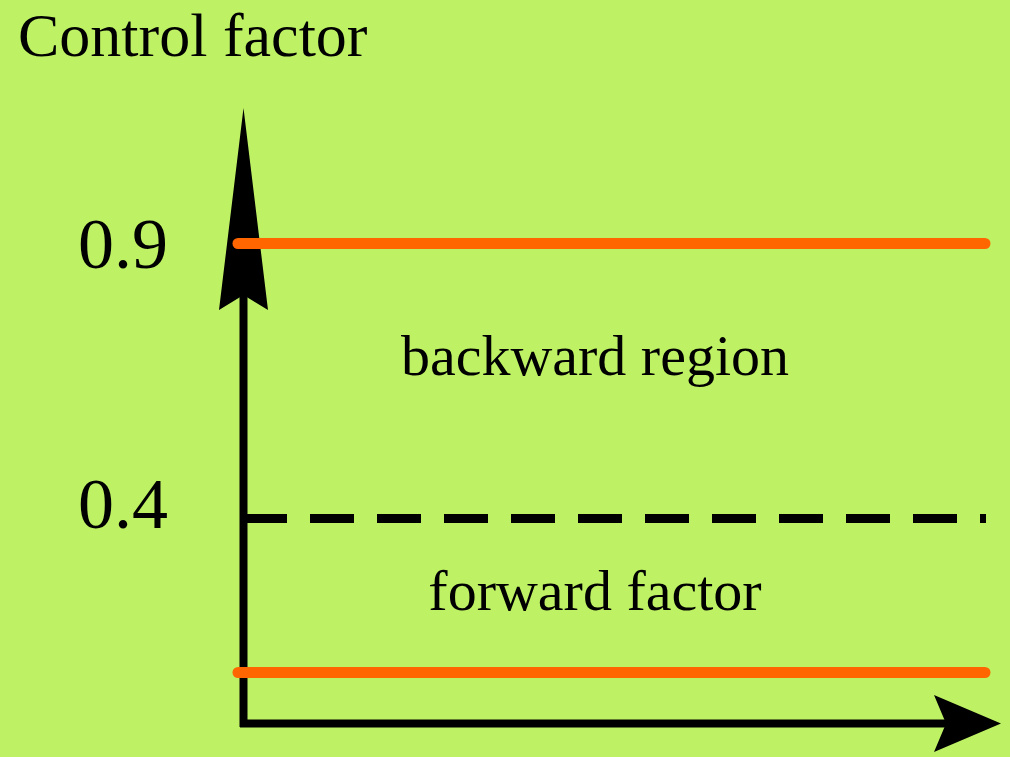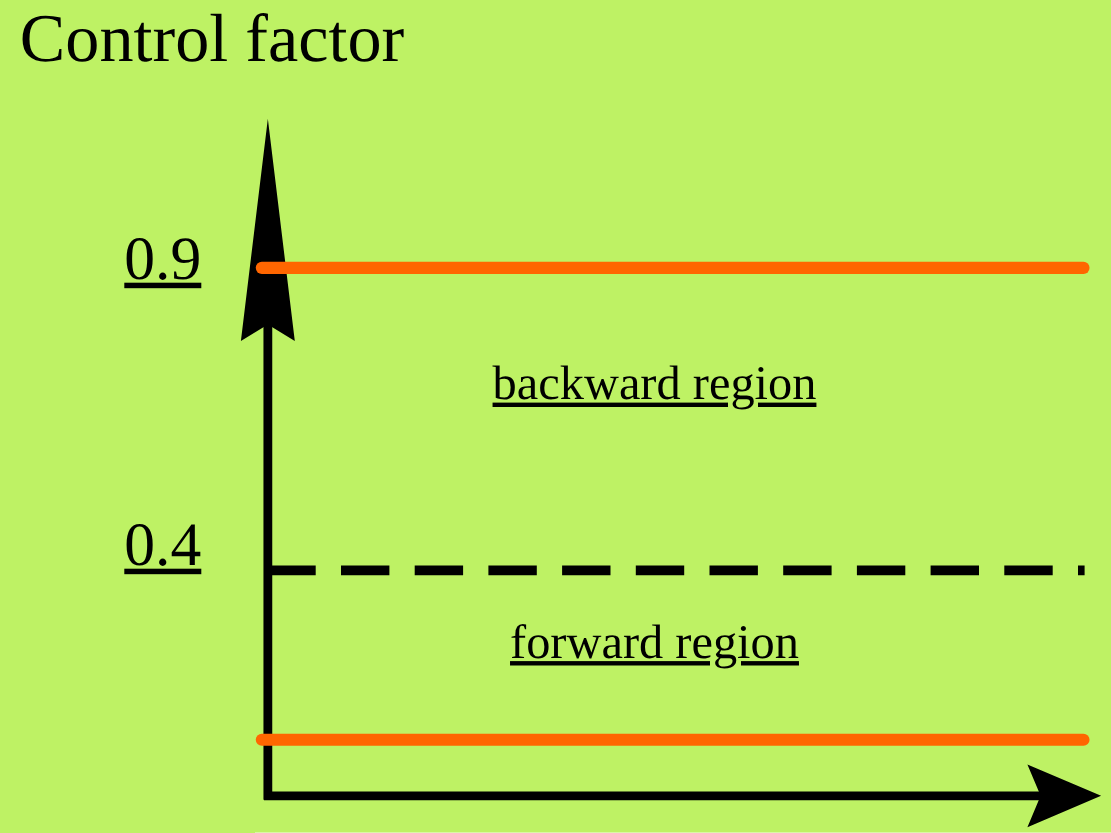--- a/index.html
+++ b/index.html
@@ -35,42 +35,40 @@
     left: 0;
     top: 0;
     width: 1010px;
     height: 757px;
   }
 
   
   .tick-label {
     position: absolute;
     width: 140px;
-    text-align: center;
-    font-size: 56px;
+    text-align: left;
+    font-size: 72px;
     line-height: 1.0;
     white-space: nowrap;
     font-family: "Liberation Serif", "DejaVu Serif", serif;
     color: #000000;
-    text-decoration: underline;
   }
   #tick-label-high { left: 78px; top: 208px; }
   #tick-label-mid  { left: 78px; top: 468px; }
   #tick-label-low  { left: 78px; top: 643px; }
 
   
   .region-label {
     position: absolute;
-    font-size: 44px;
+    font-size: 58px;
     line-height: 1.0;
     white-space: nowrap;
     text-align: center;
     font-family: "Liberation Serif", "DejaVu Serif", serif;
     color: #000000;
-    text-decoration: underline;
   }
   #region-label-backward {
     left: 245px;
     top: 327px;
     width: 700px;
   }
   #region-label-forward {
     left: 245px;
     top: 562px;
     width: 700px;
@@ -108,15 +106,15 @@
     <line x1="238" y1="672.5" x2="985" y2="672.5" stroke="#FF6600" stroke-width="11" stroke-linecap="round"></line>
   </svg>
 
   <div class="tick-label" id="tick-label-high">0.9</div>
 
   <div class="tick-label" id="tick-label-mid">0.4</div>
 
 
   <div class="region-label" id="region-label-backward">backward region</div>
 
-  <div class="region-label" id="region-label-forward">forward region</div>
+  <div class="region-label" id="region-label-forward">forward factor</div>
 
 </div>
 
 </body></html>

